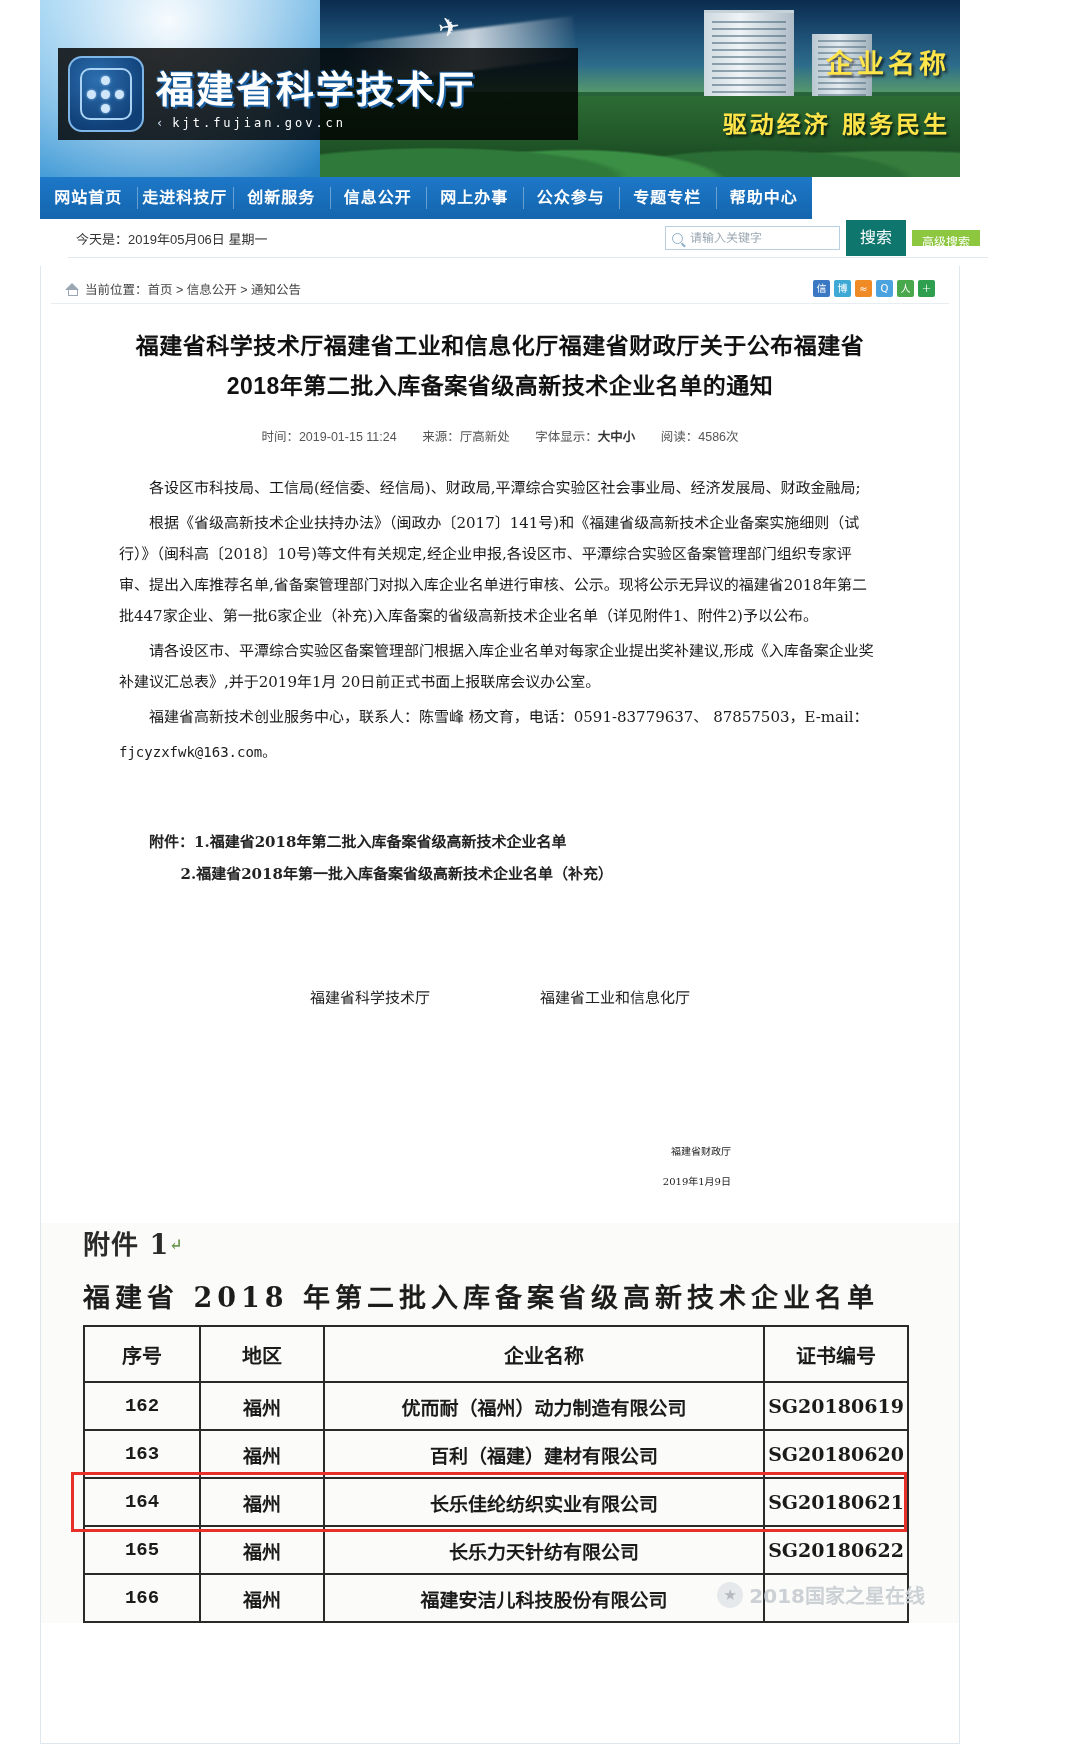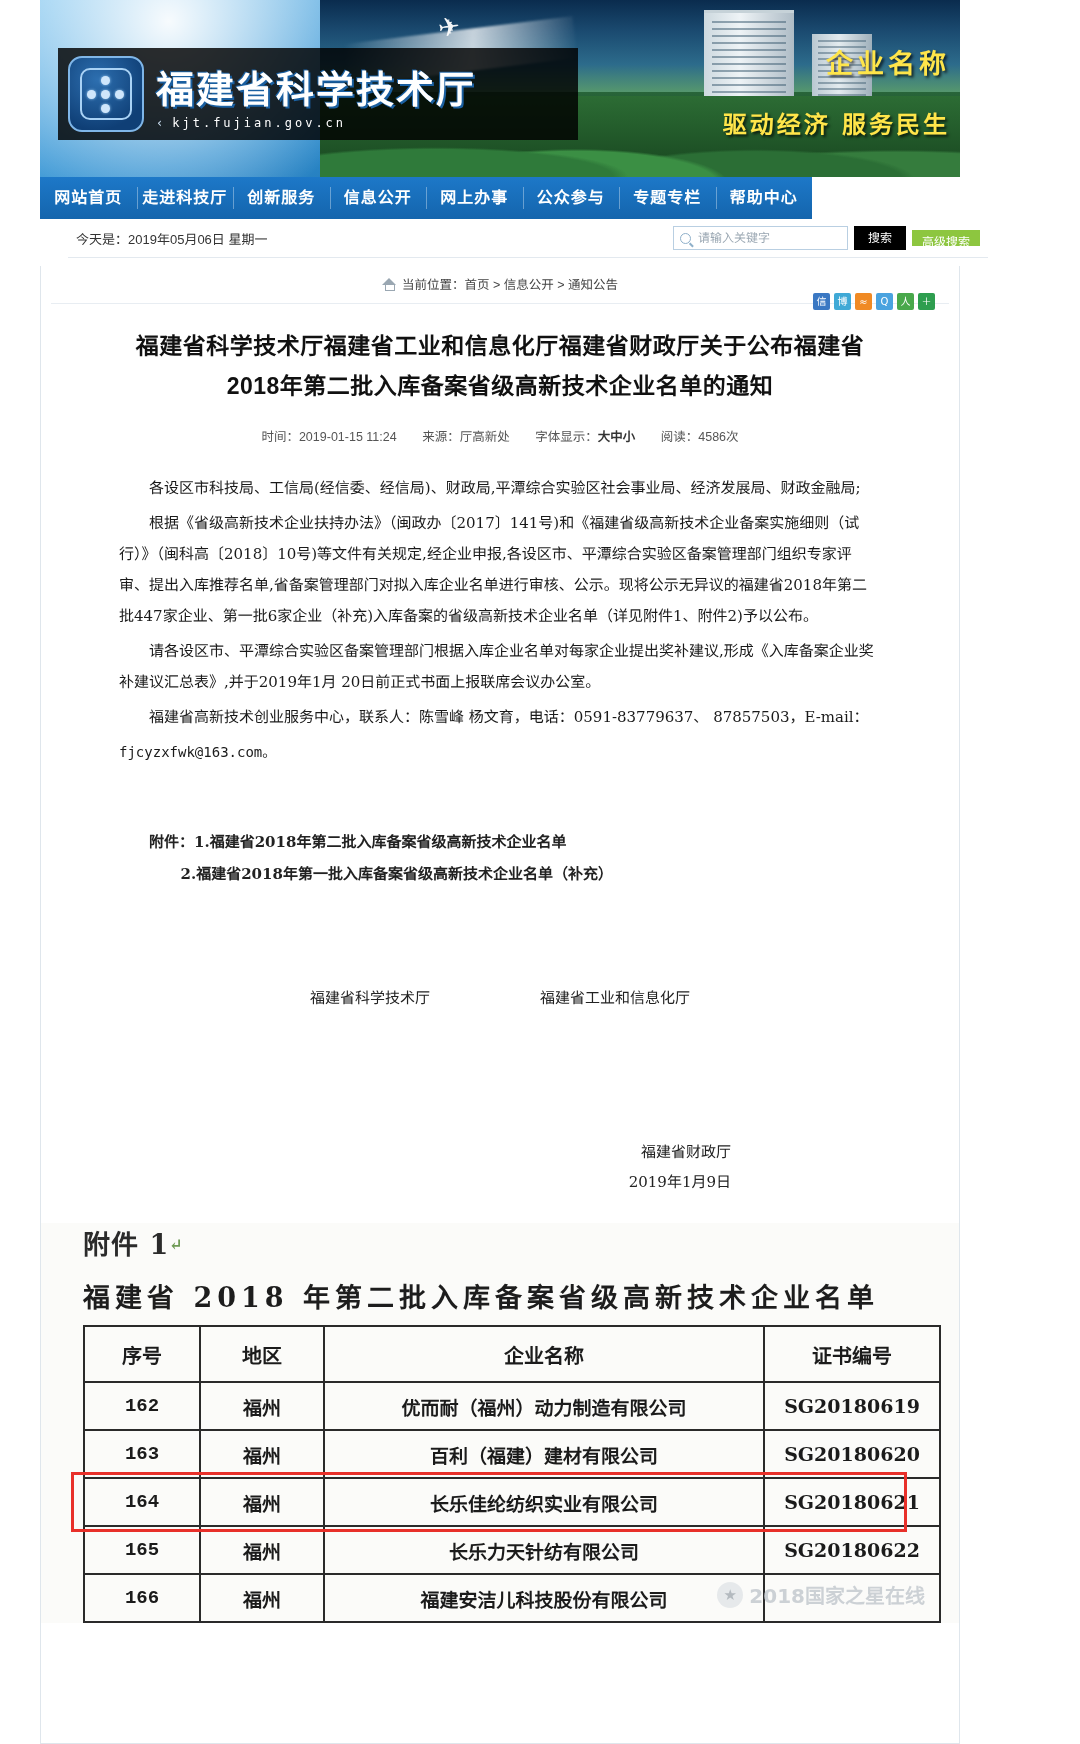--- a/index.html
+++ b/index.html
@@ -150,36 +150,36 @@
   .search-box .mag:after{
     content:""; position:absolute; right:-4px; bottom:-3px; width:5px; height:1.6px;
     background:#8fb0ca; transform:rotate(45deg);
   }
   .search-box input{
     border:0; outline:0; width:100%; font-size:12px; color:#333;
     font-family:"Liberation Sans",sans-serif; background:transparent;
   }
   .search-box input::placeholder{ color:#9aa7b2; }
   .btn-search{
-    margin-left:6px; height:24px; padding:0 14px; background:#000000; color:#fff;
-    font-size:12px; border:0; cursor:pointer; line-height:24px;
+    margin-left:6px; height:36px; padding:0 14px; background:#0f766e; color:#fff;
+    font-size:16px; border:0; cursor:pointer; line-height:24px;
   }
   .btn-adv{
     margin-left:6px; height:16px; padding:0 10px; background:#8dc63f; color:#fff;
     font-size:12px; border:0; cursor:pointer; line-height:24px;
   }
 
   
   .panel{
     position:absolute; left:40px; top:266px; width:920px; height:1478px;
     background:#ffffff; border:1px solid #dfe6ec; border-top:0;
   }
   .crumbbar{
     height:30px; border-bottom:1px solid #e8edf2; display:flex; align-items:center;
-    padding:0 14px; margin:8px 10px 0 10px;flex-direction:column;
+    padding:0 14px; margin:8px 10px 0 10px;
   }
   .crumb{ font-size:12.5px; color:#444; display:flex; align-items:center; }
   .home-ico{
     width:14px; height:12px; margin-right:6px; position:relative; flex:0 0 14px;
   }
   .home-ico:before{
     content:""; position:absolute; left:0; top:0; width:0; height:0;
     border-left:7px solid transparent; border-right:7px solid transparent;
     border-bottom:7px solid #9aa7b2;
   }
@@ -218,21 +218,21 @@
   .attach{ margin-top:58px; font-size:15px; line-height:32px;
            font-family:"DejaVu Serif","Liberation Serif",serif;font-weight:bold; }
   .attach .a1{ padding-left:2em; }
   .attach .a2{ padding-left:4.1em; }
 
   .signers{
     margin-top:96px; display:flex; justify-content:center; gap:110px;
     font-size:15px; font-family:"DejaVu Serif","Liberation Serif",serif;
   }
   .signer2{
-    margin-top:130px; text-align:right; padding-right:150px; font-size:15px;
+    margin-top:130px; text-align:right; padding-right:150px; font-size:10px;
     line-height:30px; font-family:"DejaVu Serif","Liberation Serif",serif;
   }
 
   
   .scan{
     margin-top:26px; padding:0 10px 0 42px; position:relative;
     background:#fbfbf9;
   }
   .scan-label{
     font-size:27px; font-weight:bold; color:#2b2b2b; letter-spacing:1px;
@@ -246,21 +246,21 @@
   }
   .scan-table{
     margin-top:10px; width:812px; border-collapse:collapse; table-layout:fixed;
     font-family:"DejaVu Serif","Liberation Serif",serif;
   }
   .scan-table td{
     border:2px solid #2a2a2a; height:48px; font-size:19px; color:#1b1b1b;
     text-align:center; font-weight:bold; position:relative;
   }
   .scan-table .c1{ width:116px;font-family:Liberation Mono, monospace; } .scan-table .c2{ width:124px; }
-  .scan-table .c3{ width:440px; } .scan-table .c4{ width:176px; }
+  .scan-table .c3{ width:440px; } .scan-table .c4{ width:144px; }
   .scan-table tr.head td{ height:56px; font-size:20px; }
 
   .hl-box{
     position:absolute; left:30px; width:836px; height:70px;
     border:3px solid #e8302a; pointer-events:none;
   }
   .wm{
     position:absolute; right:34px; bottom:14px; display:flex; align-items:center;
     color:#c9ced3; font-size:20px; font-weight:bold; opacity:.92;
     font-family:"DejaVu Sans",sans-serif;

